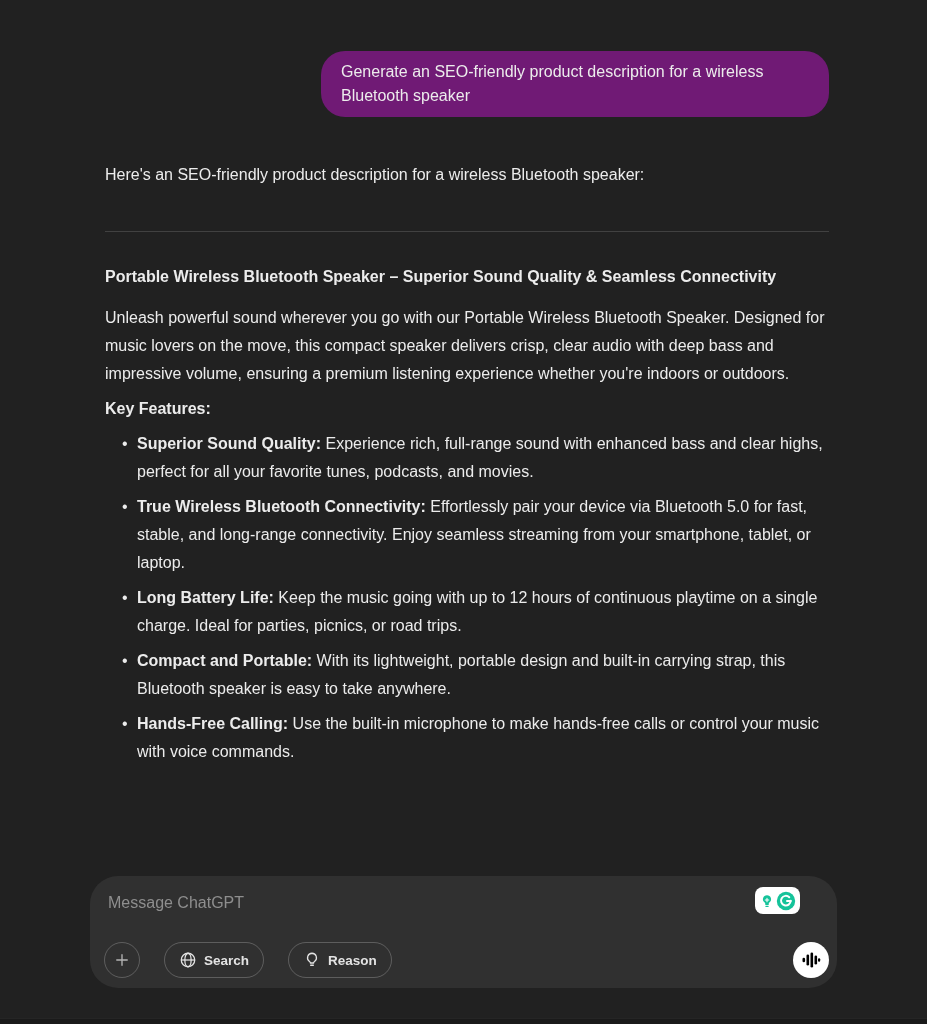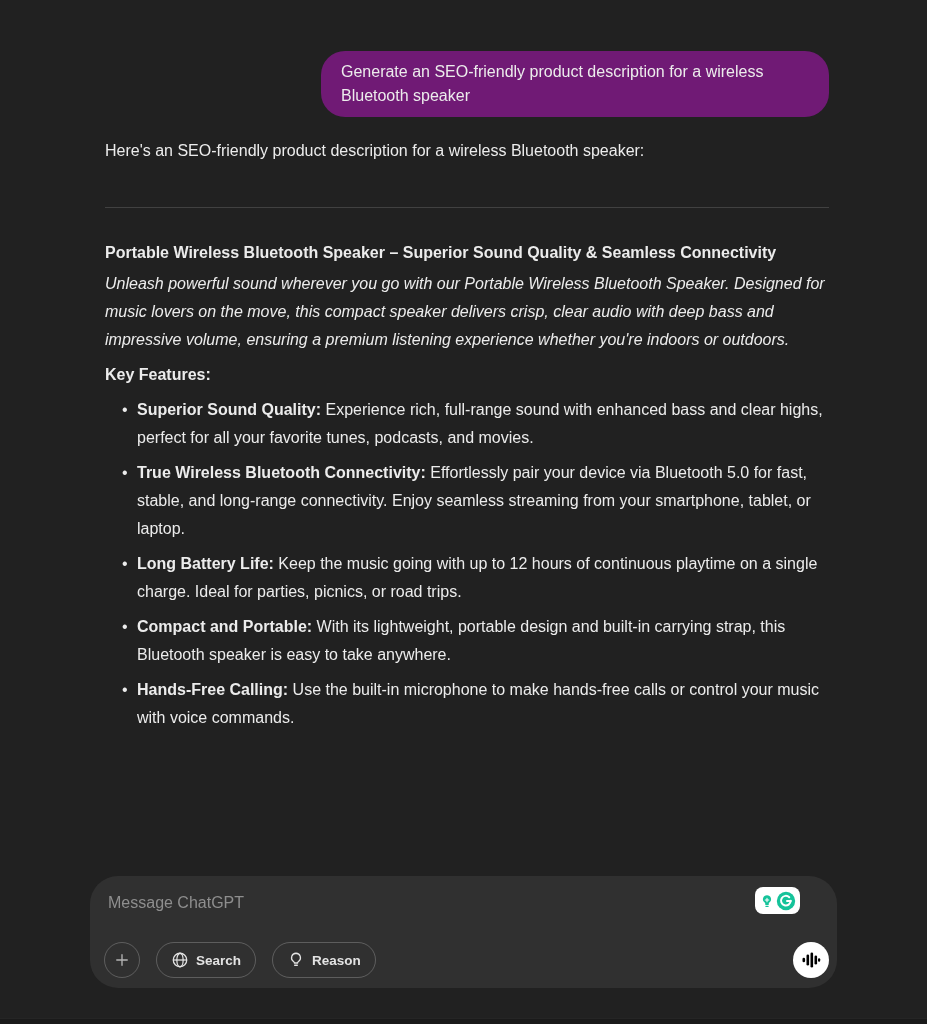--- a/index.html
+++ b/index.html
@@ -18,29 +18,29 @@
     background:#701a75;
     border-radius:24px;
     padding:9px 20px;
     max-width:508px;
     font-size:16px;
     line-height:24px;
     color:#ececec;
   }
 
   .assistant { font-size:16px; line-height:28px; }
-  .intro { margin-top:20px; }
+  .intro { margin-top:44px; }
   .divider {
     border:none;
     border-top:1px solid #414141;
     margin-top:42px;
     height:0;
   }
   .heading { margin-top:31px; font-weight:bold; }
-  .para { margin-top:3px;font-style:italic; }
+  .para { margin-top:13px; }
   .kf { margin-top:7px; font-weight:bold; }
   ul.features { margin-top:7px; list-style:none; padding-left:32px; }
   ul.features li { position:relative; margin-bottom:7px; }
   ul.features li::before {
     content:"•";
     position:absolute;
     left:-15px;
     color:#ececec;
   }
 
@@ -73,21 +73,21 @@
     gap:2px;
     cursor:pointer;
   }
   .grammarly .g-bulb svg { width:14px; height:14px; display:block; }
   .grammarly .g-logo svg { width:20px; height:20px; display:block; }
 
   .composer-row {
     position:absolute;
     left:14px; right:8px; bottom:10px;
     height:36px;
-    display:flex; align-items:center; gap:16px;
+    display:flex; align-items:center; gap:24px;
   }
   .icon-btn {
     width:36px; height:36px;
     border-radius:50%;
     background:transparent;
     border:1px solid rgba(255,255,255,0.22);
     color:#b4b4b4;
     display:flex; align-items:center; justify-content:center;
     cursor:pointer;
   }

